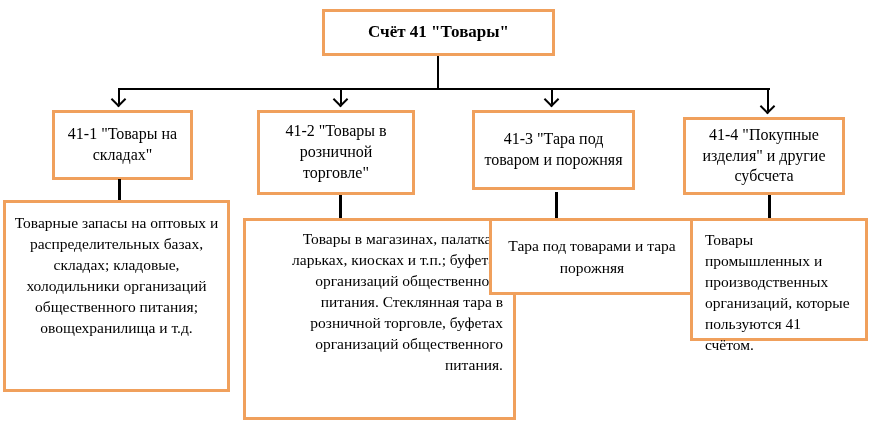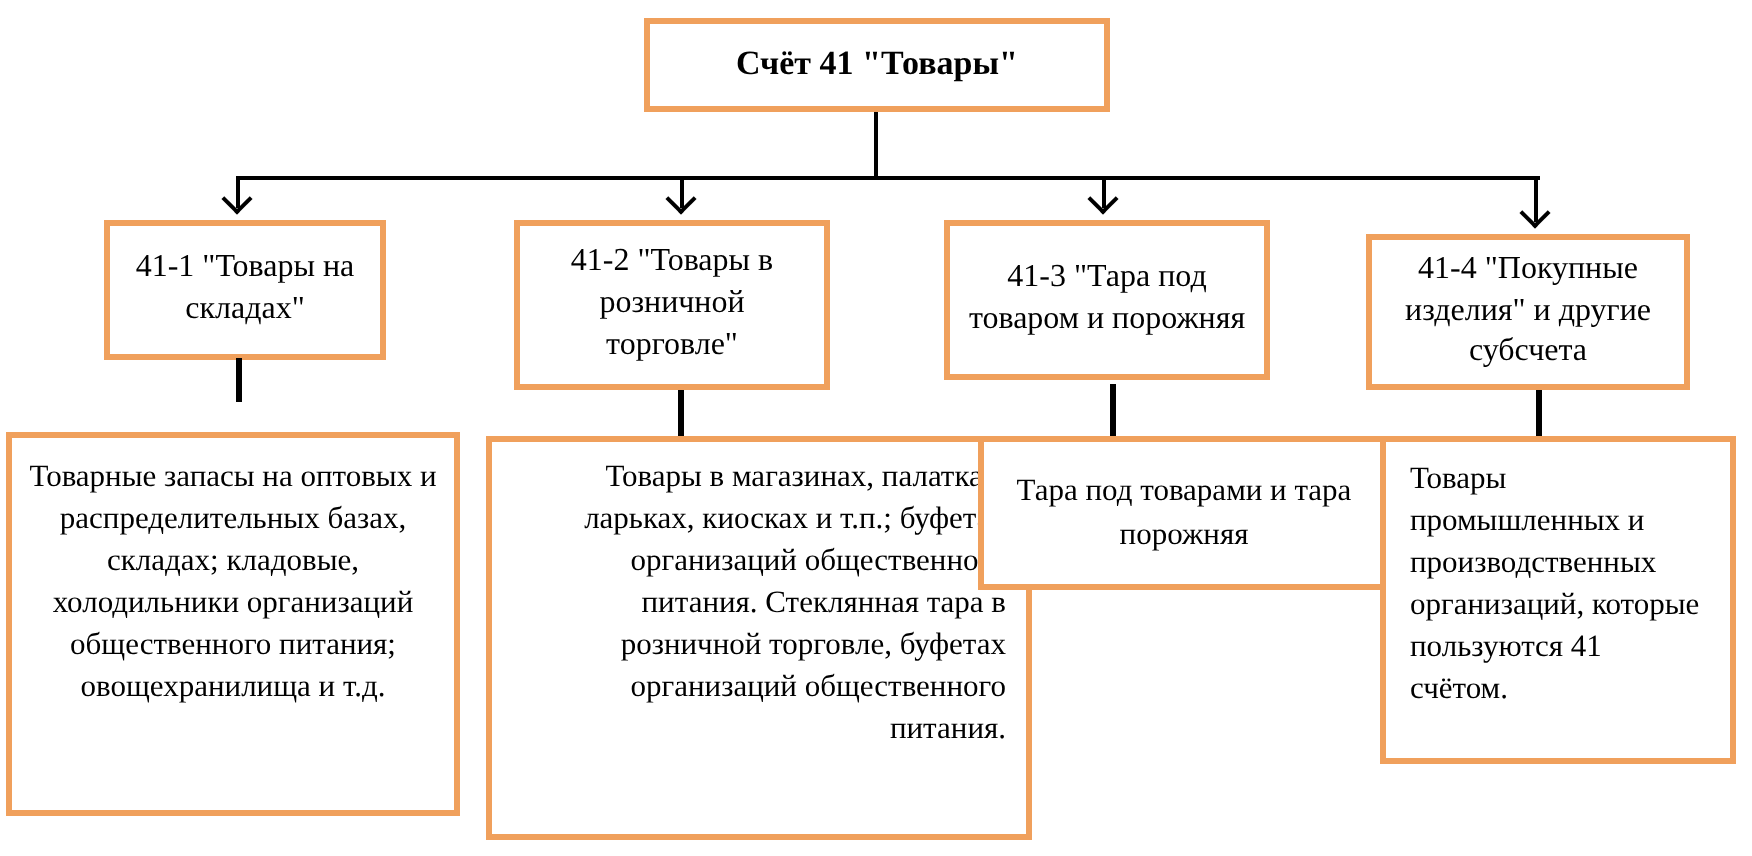--- a/index.html
+++ b/index.html
@@ -30,25 +30,25 @@
     left:322px; top:9px; width:233px; height:47px;
     font-weight:bold; font-size:17px;
   }
   .b1 { left:52px;  top:110px; width:141px; height:70px; }
   .b2 { left:257px; top:110px; width:158px; height:85px; }
   .b3 { left:472px; top:110px; width:163px; height:80px; }
   .b4 { left:683px; top:117px; width:162px; height:78px; }
   .desc-node {
     font-size:15.5px; line-height:1.36;
   }
-  .d1 { left:3px;   top:200px; width:227px; height:192px; text-align:center; padding:9px 8px;margin-top:16px; }
+  .d1 { left:3px;   top:200px; width:227px; height:192px; text-align:center; padding:9px 8px; }
   .d2 { left:243px; top:218px; width:273px; height:202px; text-align:right;  padding:7px 10px; }
   .d3 { left:489px; top:218px; width:206px; height:77px;  text-align:center;
         display:flex; align-items:center; justify-content:center; padding:2px 8px; }
-  .d4 { left:690px; top:218px; width:178px; height:164px; text-align:left;  padding:8px 12px; }
+  .d4 { left:690px; top:218px; width:178px; height:123px; text-align:left;  padding:8px 12px; }
   
   .line { position:absolute; background:var(--line,#000000); }
   .rootv { left:437px; top:56px;  width:2px;   height:33px; }
   .horiz { left:118px; top:88px;  width:652px; height:2px;  }
   .a1 { left:118px; top:88px; width:2px; height:16px; }
   .a2 { left:340px; top:88px; width:2px; height:16px; }
   .a3 { left:551px; top:88px; width:2px; height:16px; }
   .a4 { left:767px; top:88px; width:2px; height:23px; }
   .s1 { left:118px; top:179px; width:3px; height:22px; }
   .s2 { left:339px; top:195px; width:3px; height:24px; }

